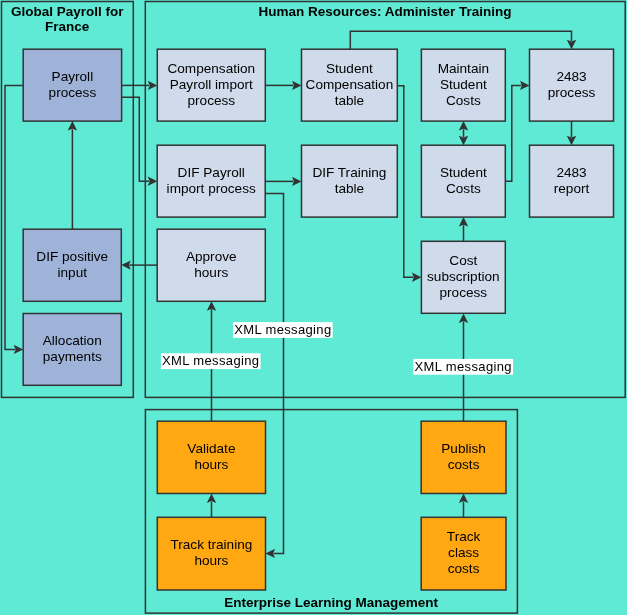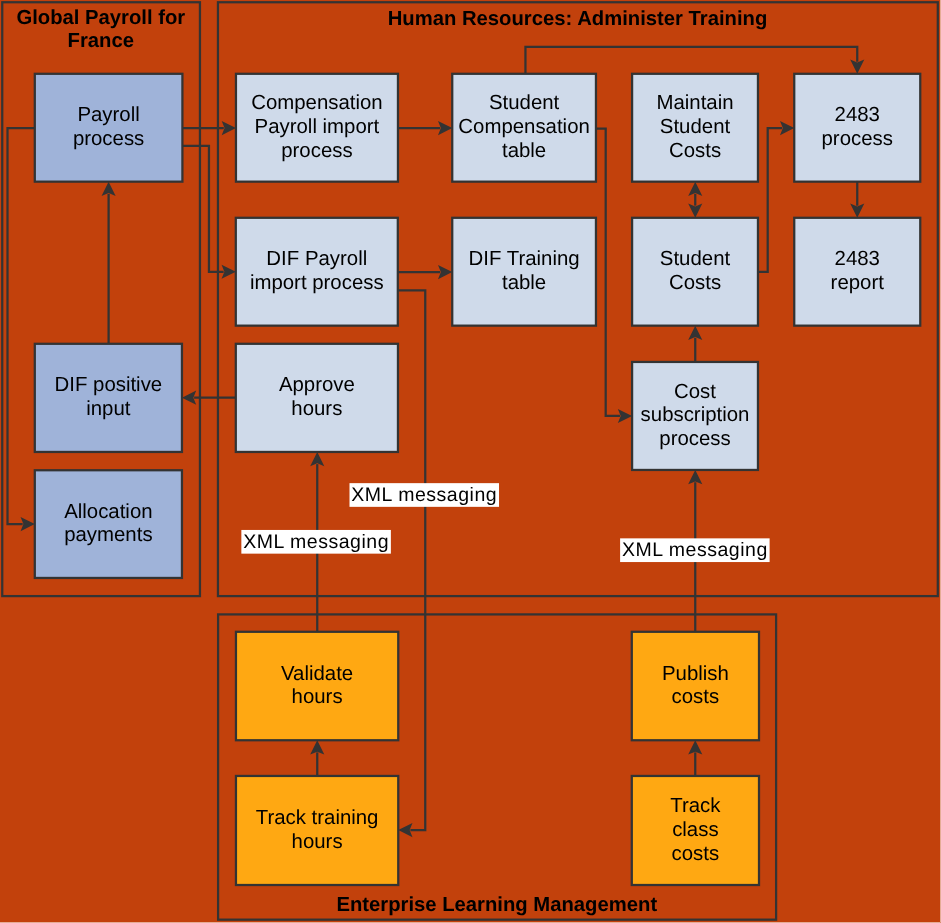--- a/index.html
+++ b/index.html
@@ -1,17 +1,17 @@
 <!DOCTYPE html>
 <html><head>
 <meta charset="utf-8">
 <title>Global Payroll for France - Human Resources: Administer Training</title>
 <style>
   html,body{margin:0;padding:0;background:#ffffff;}
-  #stage{position:relative;width:627px;height:615px;background:#c2410c;
+  #stage{position:relative;width:627px;height:615px;background:#5eead4;
          font-family:"Liberation Sans",sans-serif;overflow:hidden;}
   #svg{display:block;shape-rendering:geometricPrecision;}
   .panel-border{fill:none;stroke:#333333;stroke-width:1.5;}
   .panel-title{font-family:"Liberation Sans",sans-serif;font-size:13.5px;
                font-weight:bold;fill:#000;text-anchor:middle;}
   .node-box{stroke:#333333;stroke-width:1.5;}
   .node-label{font-family:"Liberation Sans",sans-serif;font-size:13.6px;
               fill:#000;text-anchor:middle;}
   .connector{fill:none;stroke:#333333;stroke-width:1.5;stroke-linejoin:miter;
              stroke-linecap:butt;}

